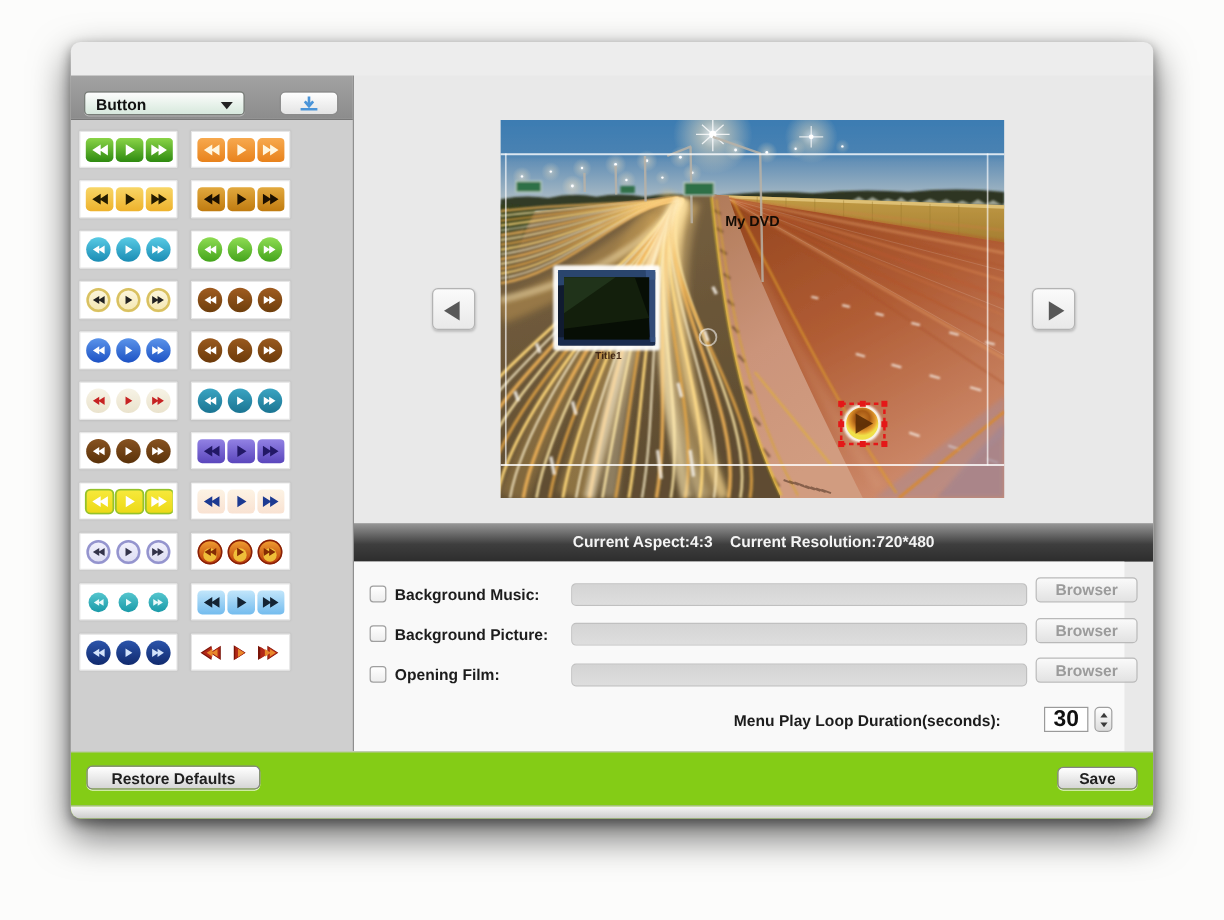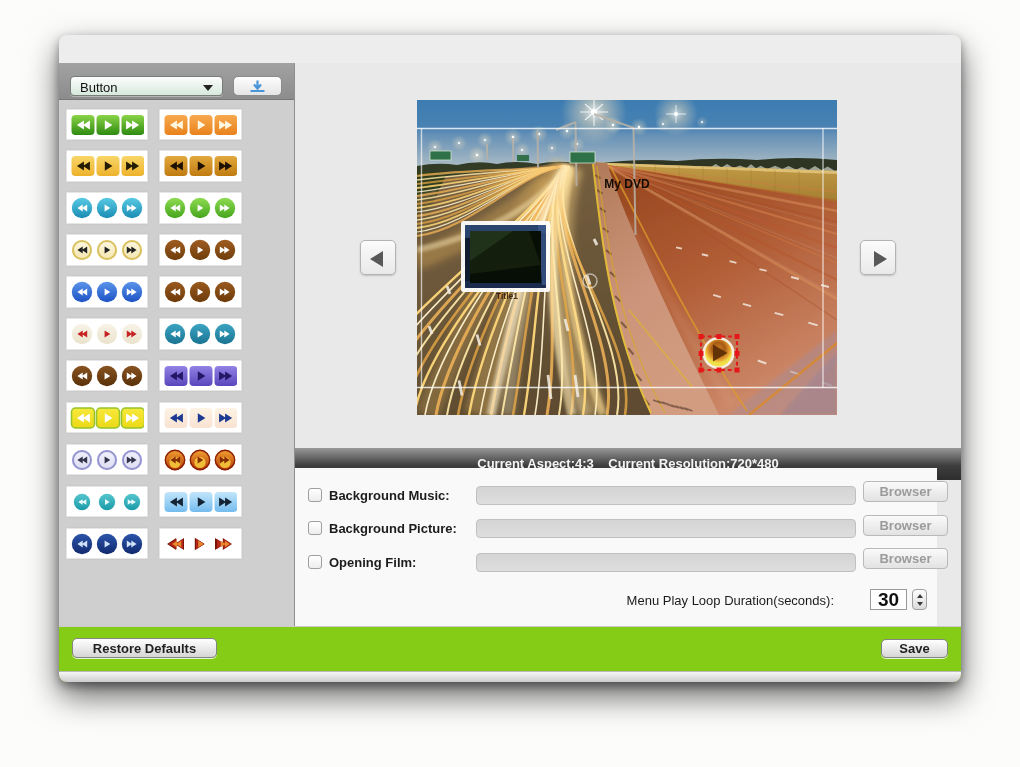--- a/index.html
+++ b/index.html
@@ -12,49 +12,49 @@
   border-bottom:1px solid #6b6b6b; border-radius:8px 8px 0 0; }
 #titlebar .t { position:absolute; width:100%; text-align:center; top:7px;
   font-size:13px; font-weight:bold; color:#262626; }
 #closeball { position:absolute; left:8px; top:9px; width:14px; height:14px;
   border-radius:50%; background:radial-gradient(circle at 38% 30%, #ff9d8a, #e05240 40%, #b23424 70%, #871d0e);
   box-shadow:inset 0 1px 1px rgba(255,255,255,0.5), 0 1px 1px rgba(255,255,255,0.5); border:1px solid #701e12;}
 #leftpanel { position:absolute; left:0; top:28px; width:236px; height:563px;
   background:#cfcfcf; border-right:1px solid #8f8f8f; }
 #ltoolbar { position:absolute; left:0; top:0; width:235px; height:37px;
   background:linear-gradient(#a2a2a2,#8c8c8c); border-bottom:1px solid #787878; }
-#dropdown { position:absolute; left:11px; top:13px; width:153px; height:20px;
+#dropdown { position:absolute; left:11px; top:13px; width:134px; height:20px;
   border-radius:4px; border:1px solid #787d78;
   background:linear-gradient(#fdfdfd,#e2efe6 70%,#d7e8dd);
-  box-shadow:0 1px 0 rgba(255,255,255,0.35); }
+  box-shadow:0 1px 0 rgba(255,255,255,0.35);font-weight:bold; }
 #dropdown .lbl { position:absolute; left:9px; top:3px; font-size:13px; color:#111; }
 #dropdown .arr { position:absolute; right:9px; top:8px; width:0; height:0;
   border-left:5px solid transparent; border-right:5px solid transparent; border-top:6px solid #222; }
 #dlbtn { position:absolute; left:174px; top:13px; width:49px; height:20px;
   border-radius:5px; border:1px solid #8b8b8b;
   background:linear-gradient(#fefefe,#e4e4e4); }
 .tile { position:absolute; height:31.5px; background:#fff; border:1px solid #e6e6e6;
   border-radius:1px; text-align:center; box-shadow:0 0 2px rgba(0,0,0,0.08);}
 .tile svg { margin-top:4px; }
 #rightpanel { position:absolute; left:236px; top:28px; width:666px; height:563px;
   background:#e9e9e9; }
 #darkbar { position:absolute; left:0; top:373px; width:666px; height:32px;
   background:linear-gradient(#989898,#6a6a6a 28%,#3e3e3e 55%,#2d2d2d);
-  color:#f4f4f4; font-size:13px; font-weight:bold; text-align:center; line-height:32px;margin-top:12px; }
+  color:#f4f4f4; font-size:13px; font-weight:bold; text-align:center; line-height:32px; }
 #formarea { position:absolute; left:0; top:405px; width:642px; height:158px; background:#f9f9f9; }
 .ckrow { position:absolute; left:0; width:666px; height:22px; }
 .ck { position:absolute; left:13px; top:3px; width:14px; height:14px; background:linear-gradient(#fff,#ededed);
   border:1px solid #9f9f9f; border-radius:3px; }
 .cklbl { position:absolute; left:34px; top:3px; font-size:13px; font-weight:bold; color:#1c1c1c; }
 .field { position:absolute; left:181px; top:1px; width:380px; height:19px;
   background:linear-gradient(#d4d4d4,#dedede); border:1px solid #c0c0c0; border-radius:4px; }
 .browser { position:absolute; left:568px; top:-3.5px; width:85px; height:21px;
   background:linear-gradient(#fafafa,#e2e2e2); border:1px solid #b9b9b9; border-radius:4px;
   color:#9b9b9b; font-size:13px; font-weight:bold; text-align:center; line-height:19px; }
-#durlbl { position:absolute; right:103px; top:125px; font-size:13px; font-weight:normal; color:#1c1c1c; }
+#durlbl { position:absolute; right:103px; top:125px; font-size:13px; font-weight:bold; color:#1c1c1c; }
 #durbox { position:absolute; left:575px; top:121px; width:37px; height:21px; background:#fff;
   border:1px solid #9a9a9a; font-size:19px; font-weight:bold; color:#111; text-align:center; line-height:20px;}
 #stepper { position:absolute; left:617px; top:121px; width:15px; height:21px;
   background:linear-gradient(#fefefe,#dcdcdc); border:1px solid #9f9f9f; border-radius:4px; }
 #stepper:before { content:""; position:absolute; left:3.6px; top:3.5px; width:0; height:0;
   border-left:3.5px solid transparent; border-right:3.5px solid transparent; border-bottom:4.5px solid #3a3a3a; }
 #stepper:after { content:""; position:absolute; left:3.6px; bottom:3.5px; width:0; height:0;
   border-left:3.5px solid transparent; border-right:3.5px solid transparent; border-top:4.5px solid #3a3a3a; }
 #bottomstrip { position:absolute; left:0; top:591px; width:902px; height:70px;
   background:#84cc16; border-top:1px solid #cacaca; }

